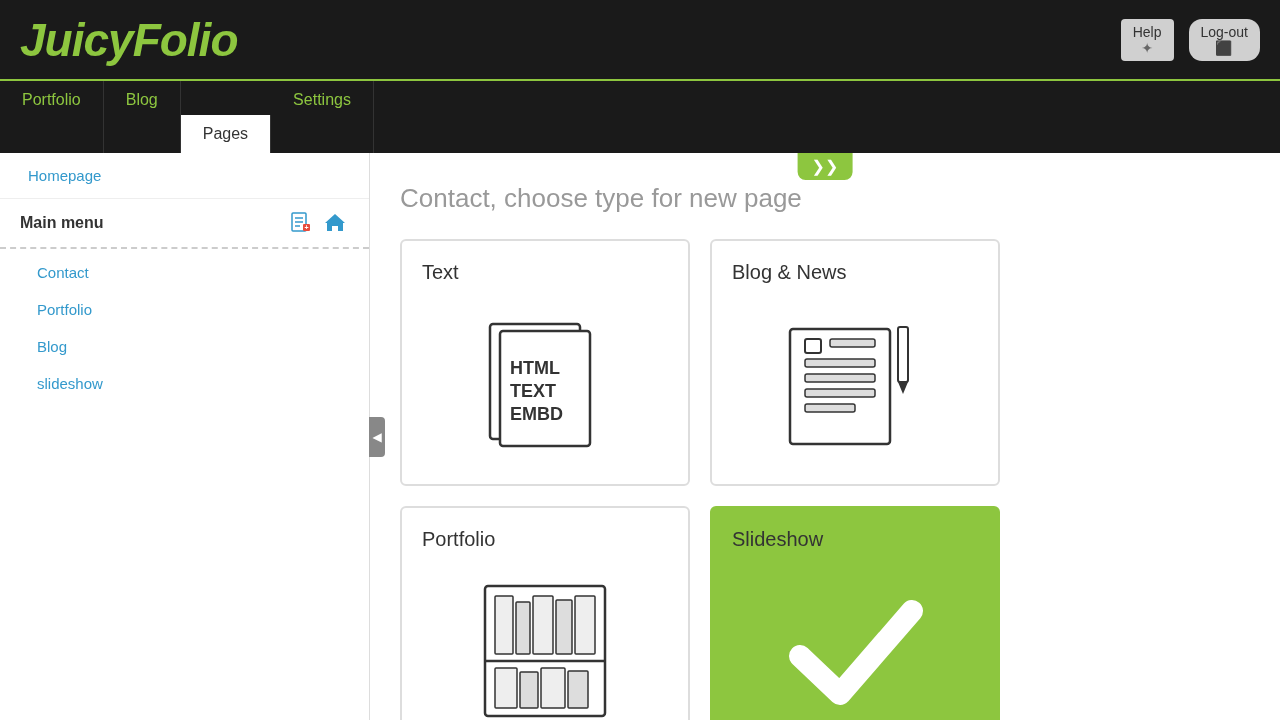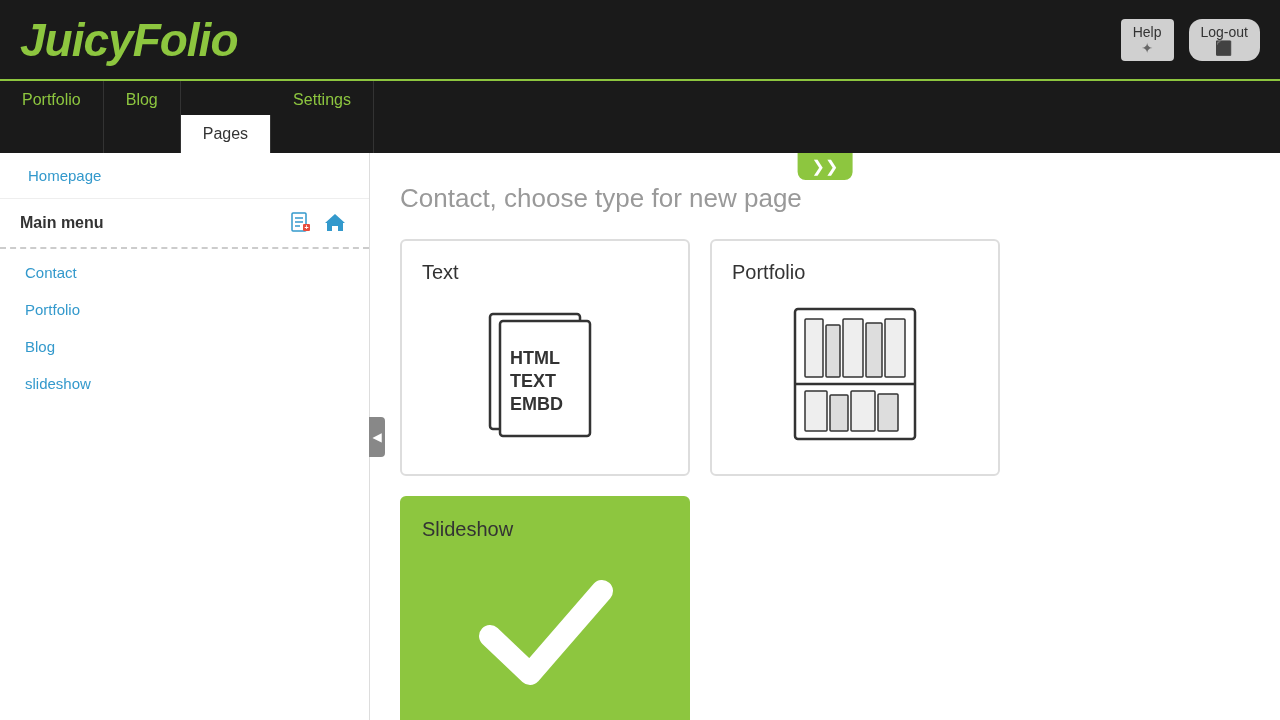--- a/index.html
+++ b/index.html
@@ -107,21 +107,21 @@
       cursor: pointer;
       display: flex;
       align-items: center;
       justify-content: center;
       font-size: 18px;
     }
     .page-icon { color: #3399cc; }
     .home-icon { color: #3399cc; }
 
     .sidebar-items {
-      padding: 5px 0;
+      padding: 5px 12px;
     }
     .sidebar-item {
       padding: 10px 25px;
       color: #3399cc;
       font-size: 15px;
       cursor: pointer;
     }
 
     .collapse-btn {
       position: absolute;
@@ -180,21 +180,21 @@
     }
 
     .page-type-card {
       border: 2px solid #ddd;
       border-radius: 6px;
       padding: 20px;
       cursor: pointer;
       display: flex;
       flex-direction: column;
       align-items: center;
-      gap: 10px;
+      gap: 20px;
       transition: border-color 0.2s;
     }
 
     .card-label {
       font-size: 20px;
       color: #333;
       font-weight: normal;
       align-self: flex-start;
     }
 
@@ -306,20 +306,40 @@
 
             <rect x="20" y="15" width="90" height="115" rx="3" fill="#fff" stroke="#333" stroke-width="2.5"></rect>
             <rect x="30" y="22" width="90" height="115" rx="3" fill="#fff" stroke="#333" stroke-width="2.5"></rect>
             <text x="40" y="65" font-size="18" font-weight="bold" fill="#333" font-family="Arial">HTML</text>
             <text x="40" y="88" font-size="18" font-weight="bold" fill="#333" font-family="Arial">TEXT</text>
             <text x="40" y="111" font-size="18" font-weight="bold" fill="#333" font-family="Arial">EMBD</text>
           </svg>
         </div>
       </div>
 
+      <div class="page-type-card">
+        <span class="card-label">Blog &amp; News</span>
+        <div class="card-image">
+          <svg width="150" height="150" viewBox="0 0 150 150">
+
+            <rect x="10" y="20" width="100" height="115" rx="3" fill="#fff" stroke="#333" stroke-width="2.5"></rect>
+
+            <rect x="118" y="18" width="10" height="55" rx="2" fill="#fff" stroke="#333" stroke-width="2"></rect>
+            <polygon points="118,73 128,73 123,85" fill="#333"></polygon>
+
+            <rect x="25" y="50" width="70" height="8" rx="2" fill="#ddd" stroke="#333" stroke-width="1.5"></rect>
+            <rect x="25" y="65" width="70" height="8" rx="2" fill="#ddd" stroke="#333" stroke-width="1.5"></rect>
+            <rect x="25" y="80" width="70" height="8" rx="2" fill="#ddd" stroke="#333" stroke-width="1.5"></rect>
+            <rect x="25" y="95" width="50" height="8" rx="2" fill="#ddd" stroke="#333" stroke-width="1.5"></rect>
+
+            <rect x="25" y="30" width="16" height="14" rx="2" fill="#fff" stroke="#333" stroke-width="2"></rect>
+            <rect x="50" y="30" width="45" height="8" rx="2" fill="#ddd" stroke="#333" stroke-width="1.5"></rect>
+          </svg>
+        </div>
+      </div>
 
       <div class="page-type-card">
         <span class="card-label">Portfolio</span>
         <div class="card-image">
           <svg width="150" height="150" viewBox="0 0 150 150">
 
             <rect x="15" y="10" width="120" height="130" rx="3" fill="#fff" stroke="#333" stroke-width="2.5"></rect>
 
             <line x1="15" y1="85" x2="135" y2="85" stroke="#333" stroke-width="2.5"></line>
 

